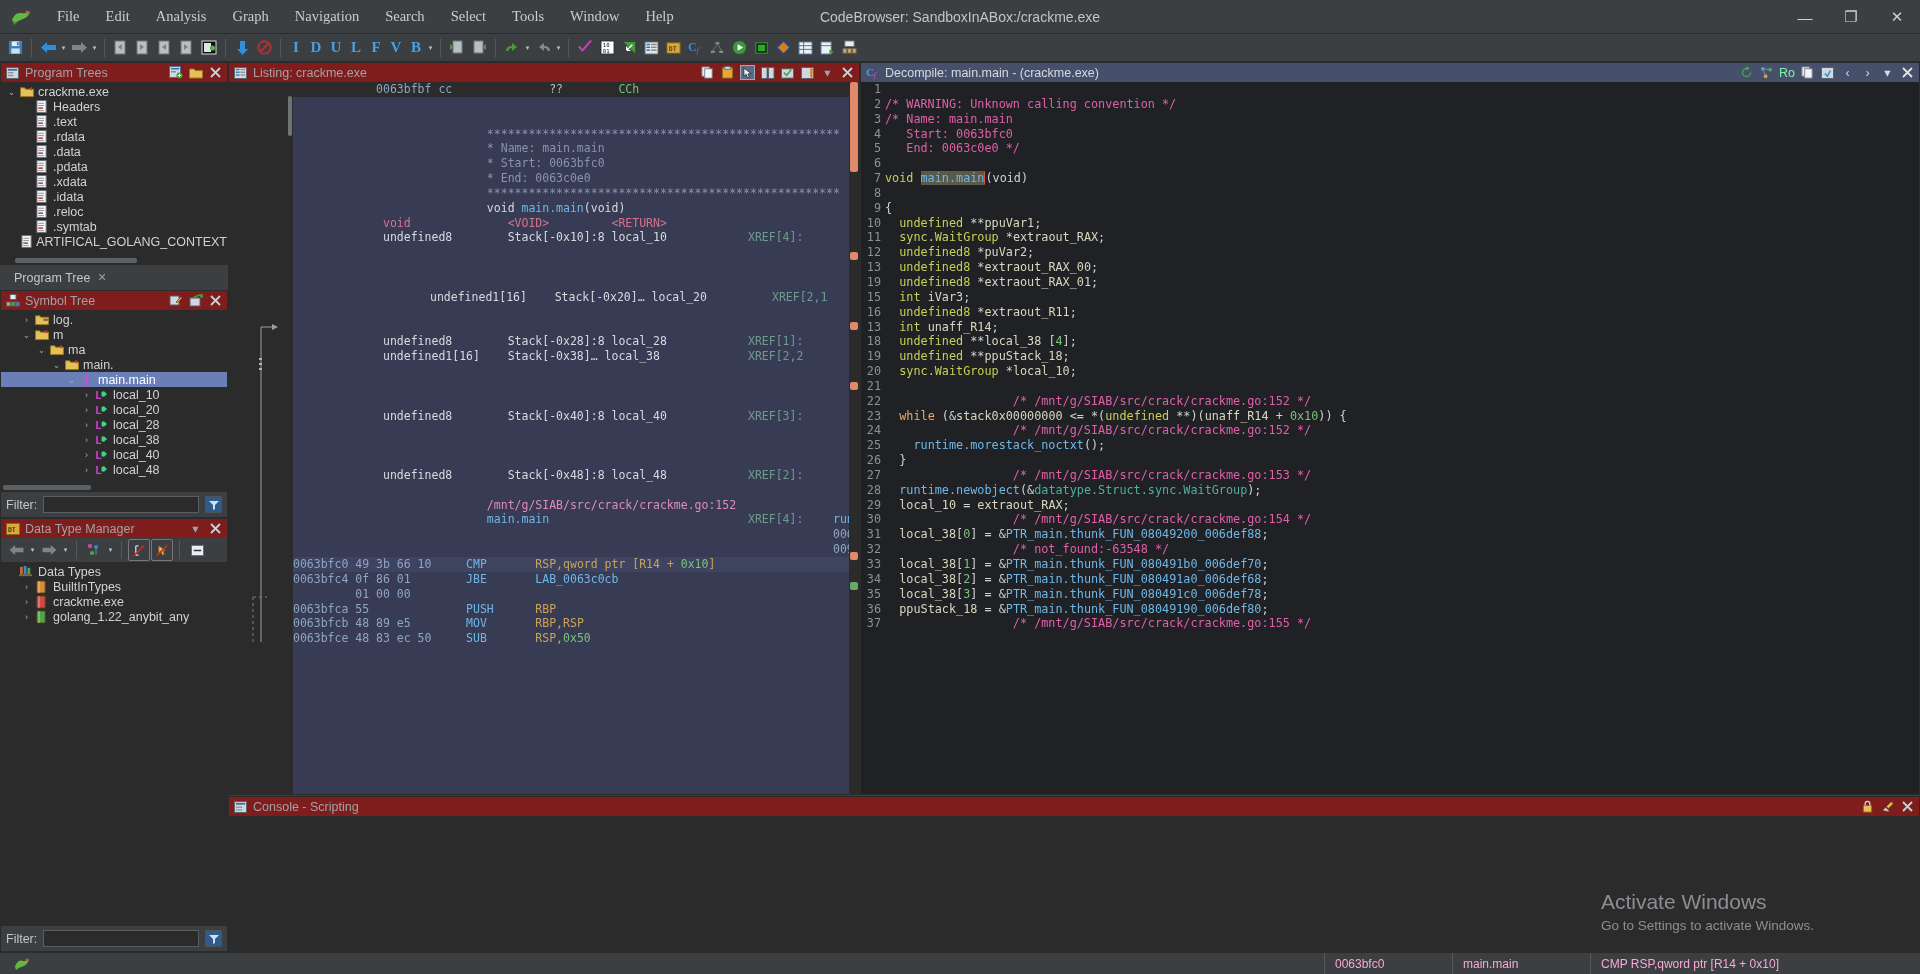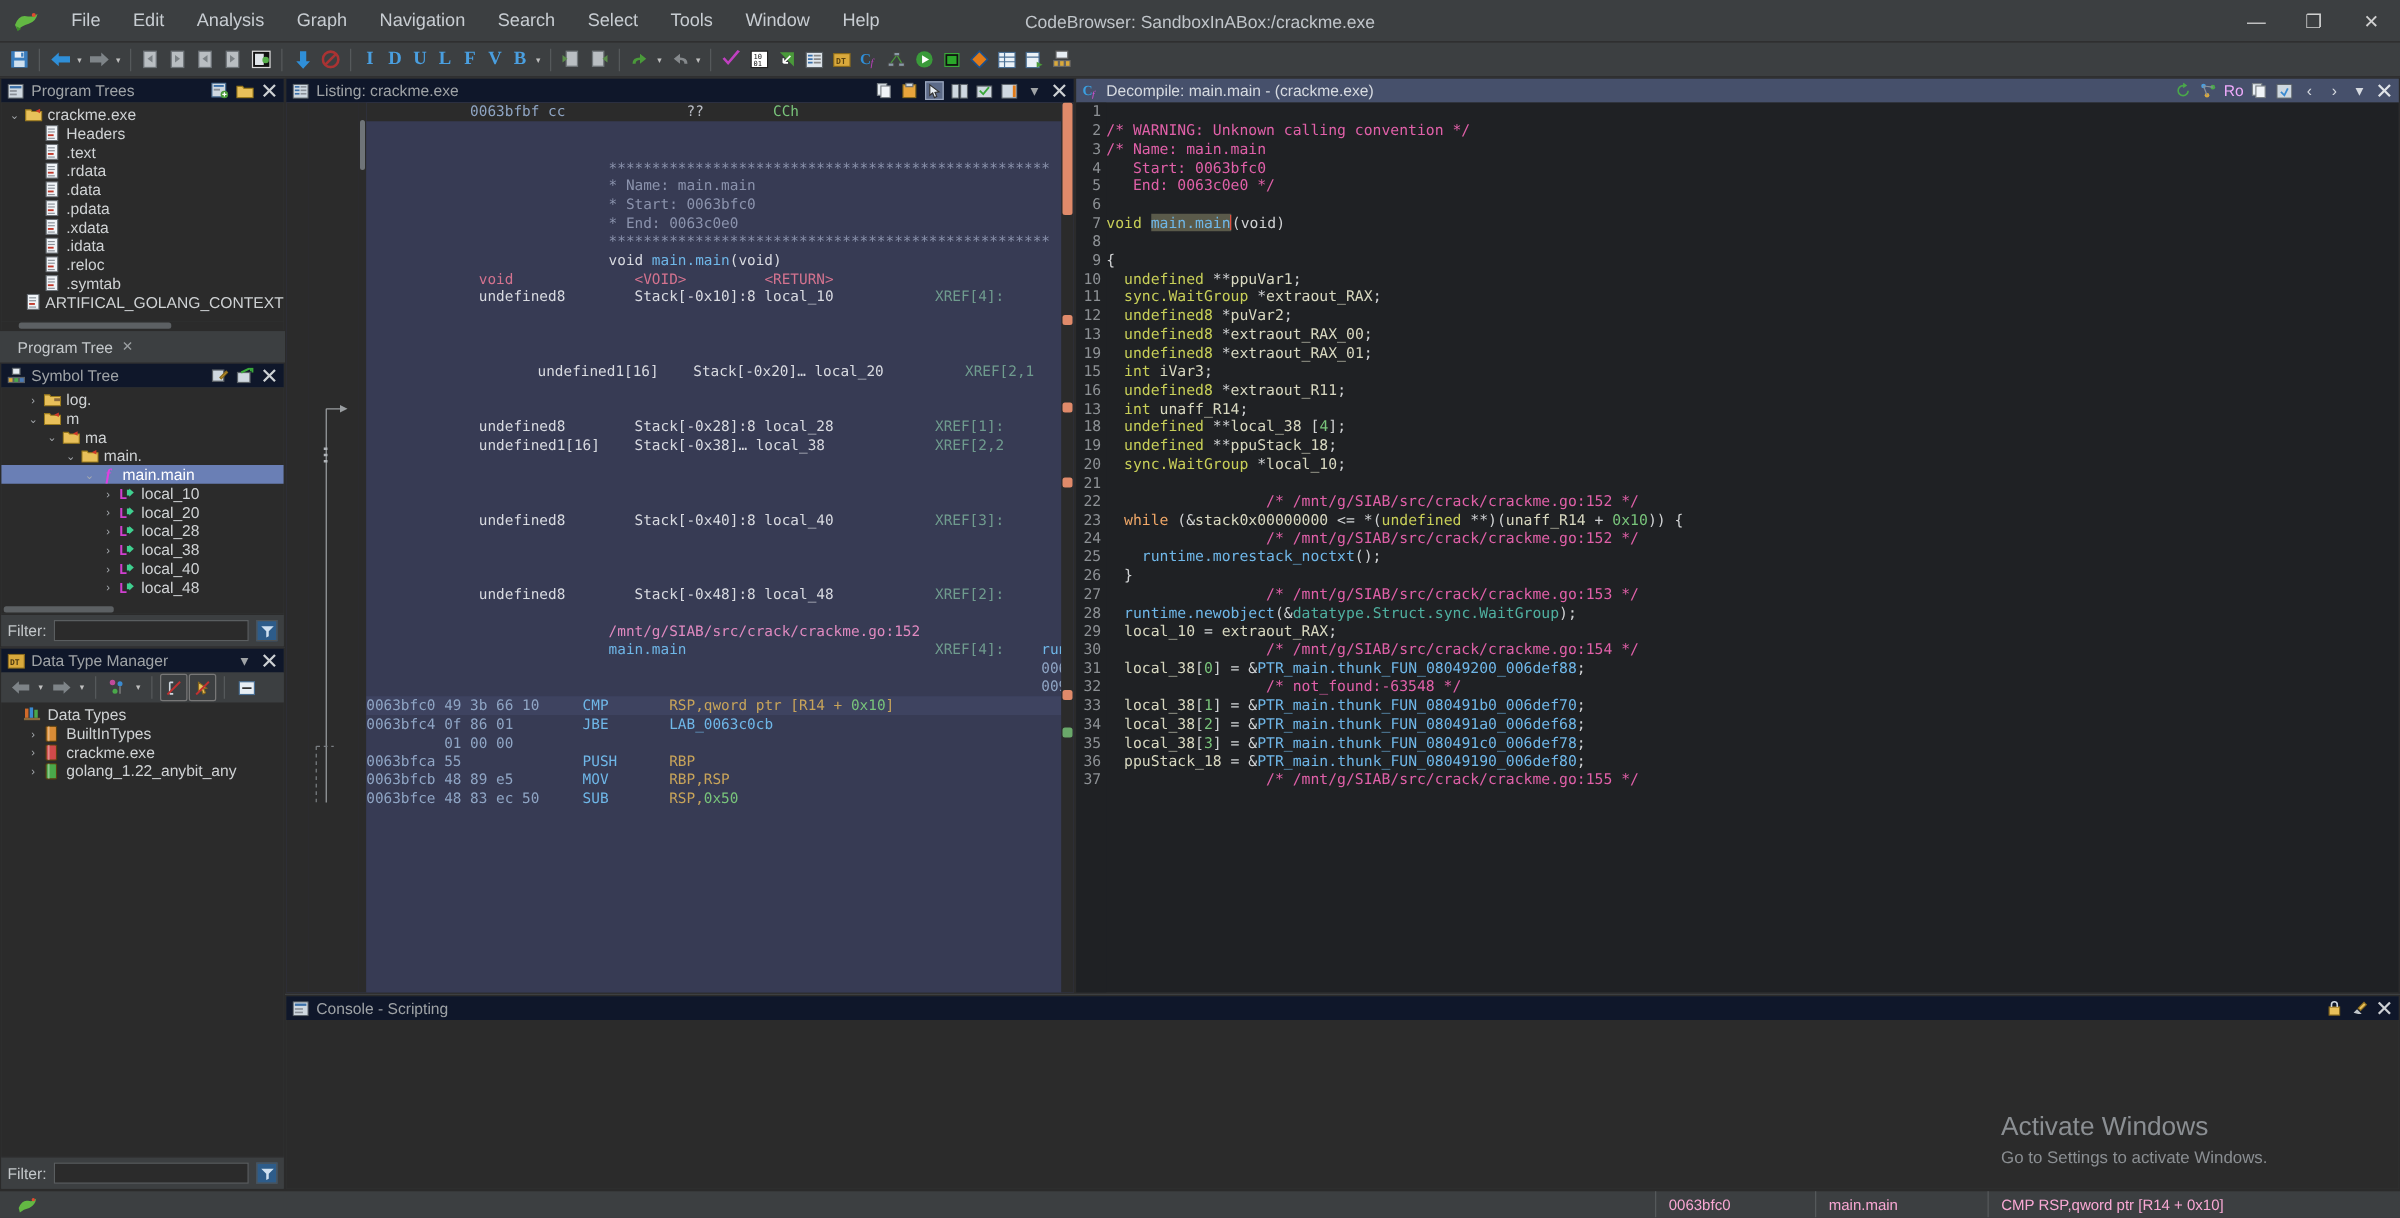--- a/index.html
+++ b/index.html
@@ -13,21 +13,21 @@
   .app { position: relative; width: 1920px; height: 974px; display: flex; flex-direction: column; background:#3c3f41; }
 
   
   .titlebar {
     height: 34px; background: #3c3f41; display: flex; align-items: center;
     border-bottom: 1px solid #2b2b2b; position: relative;
   }
   .logo { width: 30px; height: 24px; margin-left: 6px; display:flex; align-items:center; justify-content:center; }
   .menubar { display: flex; align-items: center; height: 100%; margin-left: 8px; }
   .menu-item {
-    padding: 5px 13px; font-size: 14.5px; color: #c8cdd2; cursor: default;
+    padding: 5px 13px; font-size: 14.5px; color: #c8cdd2; cursor: default; font-family: Liberation Serif, serif;
   }
   .win-title {
     position: absolute; left: 0; right: 0; text-align: center;
     font-size: 14px; color: #c0c5ca; pointer-events: none;
   }
   .winbtns { position: absolute; right: 0; top:0; height: 34px; display: flex; align-items: center; }
   .winbtn { width: 46px; height: 34px; display:flex; align-items:center; justify-content:center; font-size: 15px; color:#d0d0d0; }
 
   
   .toolbar {
@@ -41,21 +41,21 @@
 
   
   .main { flex: 1; display: flex; min-height: 0; background:#3c3f41; }
   .left-col { width: 228px; display: flex; flex-direction: column; background:#3c3f41; }
   .right-col { flex: 1; display: flex; flex-direction: column; min-width: 0; }
 
   
   .panel { display:flex; flex-direction:column; background:#3c3f41; border:1px solid #2b2b2b; min-height:0;}
   .panel-hdr {
     height: 19px; display:flex; align-items:center; padding: 0 4px;
-    background: #0f172a; font-size: 12.5px; color: #9fa3a6; gap:5px;
+    background: #7f1d1d; font-size: 12.5px; color: #9fa3a6; gap:5px;
   }
   .panel-hdr.active { background: #46506b; color:#d6dae0; }
   .panel-hdr .ttl { flex:1; white-space:nowrap; overflow:hidden; font-size:12.5px;}
   .hdr-ic { width:15px; height:15px; display:flex;align-items:center;justify-content:center; }
   .panel-body { flex:1; background:#2b2b2b; overflow:hidden; position:relative; }
 
   
   .tree { font-size: 12.5px; color: #cfd2d4; padding-top:2px; }
   .tnode { display:flex; align-items:center; height:15px; padding-left:4px; white-space:nowrap; }
   .tnode.sel { background:#6a7fb5; color:#fff; }
@@ -985,21 +985,21 @@
             </span>
             <span class="hdr-ic">
               <svg width="14" height="13" viewBox="0 0 15 14">
                   <circle cx="3" cy="3" r="2" fill="#4a9fe0"></circle>
                   <circle cx="11" cy="4" r="2" fill="#4aa84a"></circle>
                   <circle cx="6" cy="11" r="2" fill="#d9a93c"></circle>
                   <line x1="3" y1="3" x2="11" y2="4" stroke="#8a9098"></line>
                   <line x1="3" y1="3" x2="6" y2="11" stroke="#8a9098"></line>
                 </svg>
             </span>
-            <span style="font-size:12.5px;color:#f0abfc;">Ro</span>
+            <span style="font-size:12.5px;color:#86efac;">Ro</span>
             <span class="hdr-ic">
               <svg width="13" height="13" viewBox="0 0 14 14">
                   <rect x="1" y="1" width="8" height="10" fill="#e8eef4" stroke="#7a8086"></rect>
                   <rect x="4" y="3" width="8" height="10" fill="#f0f4f8" stroke="#7a8086"></rect>
                 </svg>
             </span>
             <span class="hdr-ic">
               <svg width="13" height="12" viewBox="0 0 14 13">
                   <rect x="0.5" y="0.5" width="13" height="12" fill="#cfd8e0" stroke="#5a6066"></rect>
                   <path d="M4 7 L7 10 L10 4" stroke="#3a8ad0" stroke-width="1.6" fill="none"></path>

